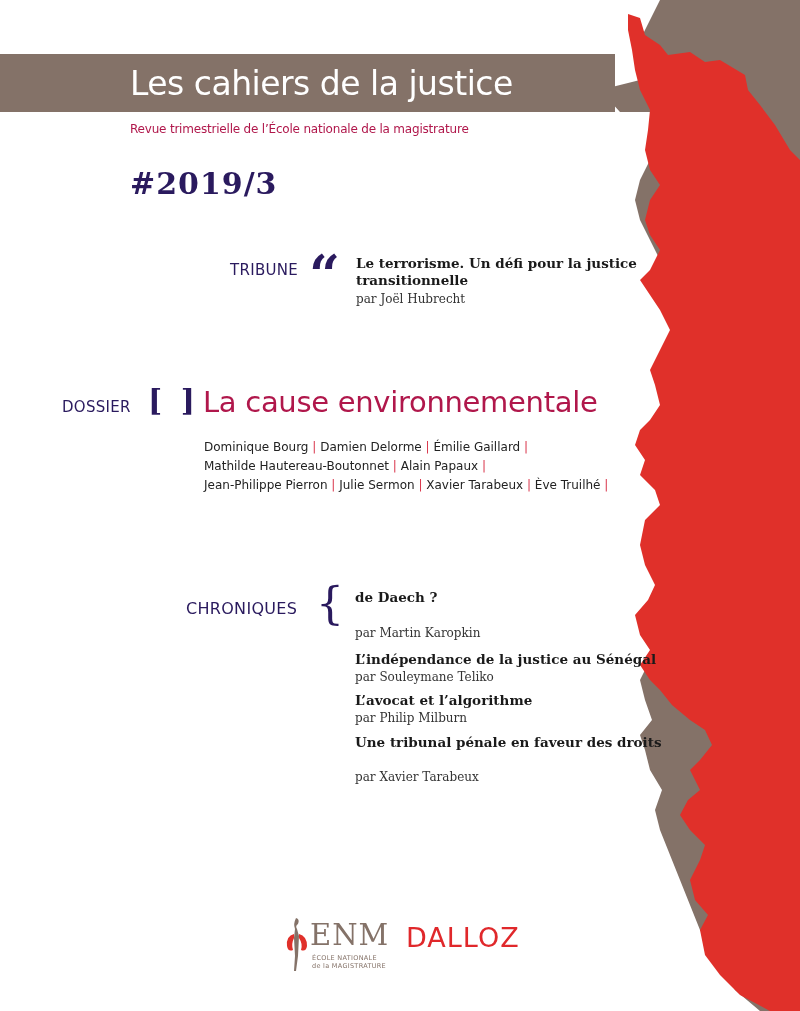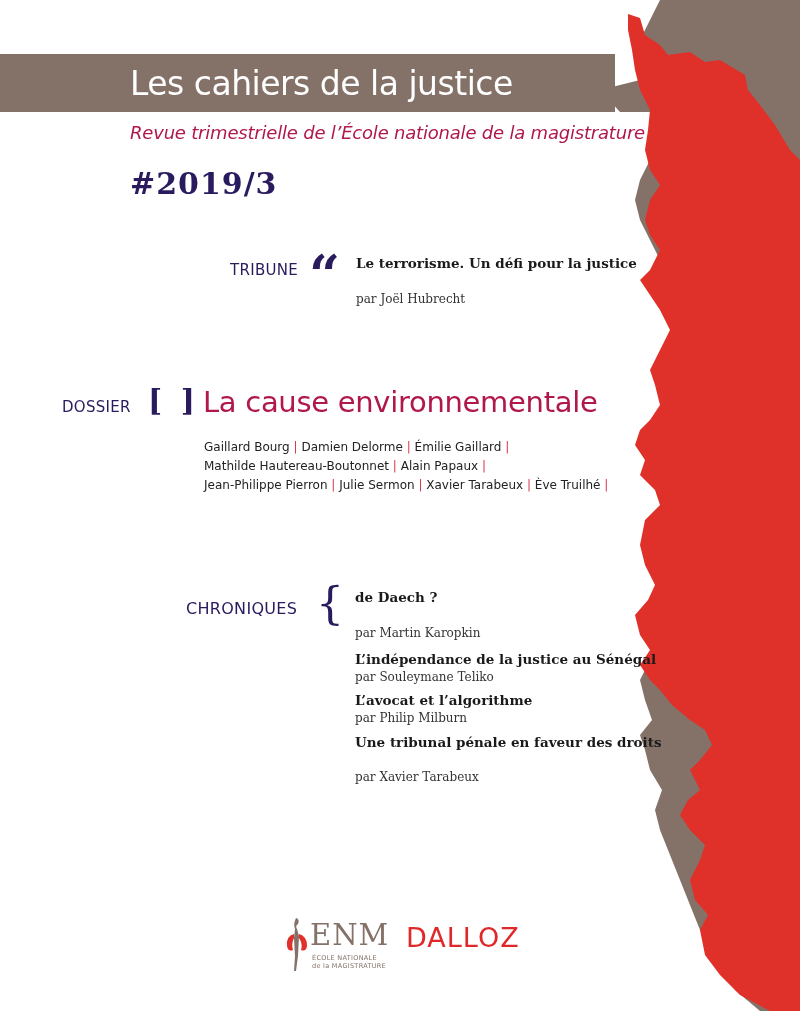--- a/index.html
+++ b/index.html
@@ -1,20 +1,20 @@
 <!DOCTYPE html>
 <html><head>
 <meta charset="utf-8">
 <style>
   html, body { margin: 0; padding: 0; }
   body { width: 800px; height: 1011px; position: relative; overflow: hidden; background: #ffffff; font-family: "DejaVu Sans", sans-serif; }
   .art { position: absolute; left: 0; top: 0; width: 800px; height: 1011px; }
   .title-band { position: absolute; left: 0; top: 54px; width: 615px; height: 58px; background: #847268; }
   .title { position: absolute; left: 130px; top: 64px; color: #ffffff; font-family: "DejaVu Sans", sans-serif; font-size: 33px; font-weight: normal; letter-spacing: -0.5px; white-space: nowrap; }
-  .subtitle { position: absolute; left: 130px; top: 122px; color: #b0174b; font-size: 18px; white-space: nowrap; letter-spacing: -0.2px; font-style: italic; }
+  .subtitle { position: absolute; left: 130px; top: 122px; color: #b0174b; font-size: 12px; white-space: nowrap; letter-spacing: -0.2px; }
   .issue { position: absolute; left: 130px; top: 166px; color: #2a1a5e; font-family: "DejaVu Serif", serif; font-weight: bold; font-size: 30px; letter-spacing: 1px; }
   .label { position: absolute; color: #2a1a5e; font-size: 15px; letter-spacing: 0.3px; white-space: nowrap; }
   .glyph { position: absolute; color: #2a1a5e; font-family: "DejaVu Serif", serif; font-weight: bold; }
   .art-title { position: absolute; font-family: "DejaVu Serif", serif; font-weight: bold; font-size: 13.5px; color: #1a1a1a; line-height: 17px; }
   .art-author { position: absolute; font-family: "DejaVu Serif", serif; font-size: 12px; color: #333333; }
   .dossier-title { position: absolute; left: 203px; top: 385px; color: #b0174b; font-size: 29px; white-space: nowrap; letter-spacing: -0.3px; }
   .authors { position: absolute; left: 204px; top: 438px; font-size: 12px; line-height: 19px; color: #222222; }
   .authors .line { white-space: nowrap; }
   .sep { color: #d9344a; }
   .logo { position: absolute; left: 284px; top: 912px; width: 230px; height: 60px; }
@@ -34,29 +34,30 @@
 
 <div class="title-band"></div>
 <div class="title">Les cahiers de la justice</div>
 <div class="subtitle">Revue trimestrielle de l’École nationale de la magistrature</div>
 <div class="issue">#2019/3</div>
 
 <div class="label" style="left:230px; top:261px;">TRIBUNE</div>
 <div class="glyph" style="left:309px; top:243px; font-size:54px;">“</div>
 <div class="art-title" style="left:356px; top:255px;">
   <div>Le terrorisme. Un défi pour la justice</div>
+  <div>transitionnelle</div>
 </div>
 <div class="art-author" style="left:356px; top:292px;">par Joël Hubrecht</div>
 
 <div class="label" style="left:62px; top:398px;">DOSSIER</div>
 <div class="glyph" style="left:148px; top:383px; font-size:30px; letter-spacing:4px;">[ ]</div>
 <div class="dossier-title">La cause environnementale</div>
 <div class="authors">
   <div class="line">
-    <span>Gaillard Bourg</span> <span class="sep">|</span>
+    <span>Dominique Bourg</span> <span class="sep">|</span>
     <span>Damien Delorme</span> <span class="sep">|</span>
     <span>Émilie Gaillard</span> <span class="sep">|</span>
   </div>
   <div class="line">
     <span>Mathilde Hautereau-Boutonnet</span> <span class="sep">|</span>
     <span>Alain Papaux</span> <span class="sep">|</span>
   </div>
   <div class="line">
     <span>Jean-Philippe Pierron</span> <span class="sep">|</span>
     <span>Julie Sermon</span> <span class="sep">|</span>

